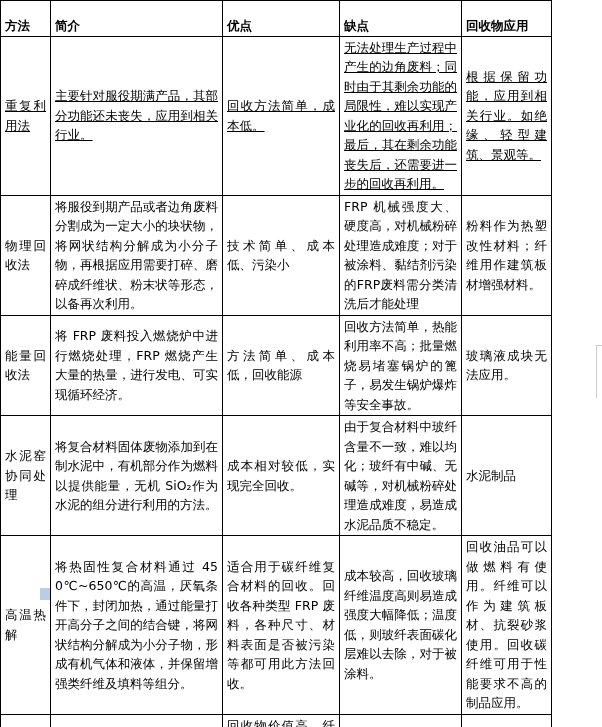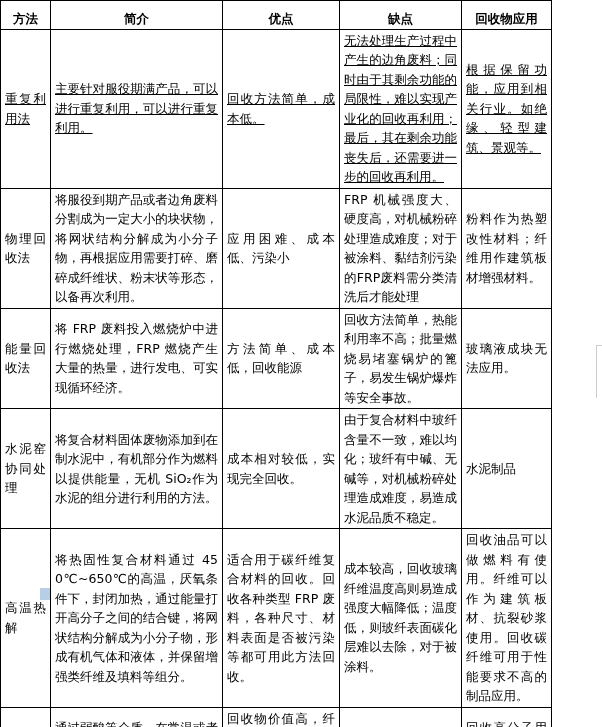--- a/index.html
+++ b/index.html
@@ -1,21 +1,21 @@
 <!DOCTYPE html>
 <html><head>
 <meta charset="utf-8">
 <style>
   html, body { margin: 0; padding: 0; background: #ffffff; }
   body { width: 602px; height: 727px; position: relative; overflow: hidden;
          font-family: "DejaVu Sans", "Liberation Sans", sans-serif; color: #000; }
   table.main { position: absolute; left: 0; top: 0; border-collapse: collapse; table-layout: fixed; width: 551px; }
   table.main td, table.main th { border: 1px solid #000; vertical-align: middle; padding: 1px 4px;
          font-size: 12.5px; line-height: 19.5px; text-align: justify; word-break: break-all; }
-  table.main th { font-weight: bold; text-align: center; height: 18px; padding-top: 8px; padding-bottom: 0; vertical-align: top; }
+  table.main th { font-weight: bold; text-align: left; height: 18px; padding-top: 15px; padding-bottom: 0; vertical-align: top; }
   td.top { vertical-align: top; text-decoration: underline; }
   col.c1 { width: 50px; } col.c2 { width: 172px; } col.c3 { width: 117px; } col.c4 { width: 122px; } col.c5 { width: 90px; }
   .doc-marker { position: absolute; left: 40px; top: 588px; width: 10px; height: 12px; background: #b8cde6; }
   .edge-mark { position: absolute; left: 596px; top: 345px; width: 6px; height: 52px; border-left: 1px solid #ccc; border-top: 1px solid #ccc; }
 </style>
 </head>
 <body>
 
 <table class="main">
   <colgroup>
@@ -30,29 +30,29 @@
       <th>方法</th>
       <th>简介</th>
       <th>优点</th>
       <th>缺点</th>
       <th>回收物应用</th>
     </tr>
   </thead>
   <tbody>
     <tr style="height:154px">
       <td class="top">重复利用法</td>
-      <td class="top">主要针对服役期满产品，可以进行重复利用，可以进行重复利用。</td>
+      <td class="top">主要针对服役期满产品，其部分功能还未丧失，应用到相关行业。</td>
       <td class="top">回收方法简单，成本低。</td>
       <td class="top">无法处理生产过程中产生的边角废料；同时由于其剩余功能的局限性，难以实现产业化的回收再利用；最后，其在剩余功能丧失后，还需要进一步的回收再利用。</td>
       <td class="top">根据保留功能，应用到相关行业。如绝缘、轻型建筑、景观等。</td>
     </tr>
     <tr style="height:108px">
       <td>物理回收法</td>
       <td>将服役到期产品或者边角废料分割成为一定大小的块状物，将网状结构分解成为小分子物，再根据应用需要打碎、磨碎成纤维状、粉末状等形态，以备再次利用。</td>
-      <td>应用困难、成本低、污染小</td>
+      <td>技术简单、成本低、污染小</td>
       <td>FRP 机械强度大、硬度高，对机械粉碎处理造成难度；对于被涂料、黏结剂污染的FRP废料需分类清洗后才能处理</td>
       <td>粉料作为热塑改性材料；纤维用作建筑板材增强材料。</td>
     </tr>
     <tr style="height:99px">
       <td>能量回收法</td>
       <td>将 FRP 废料投入燃烧炉中进行燃烧处理，FRP 燃烧产生大量的热量，进行发电、可实现循环经济。</td>
       <td>方法简单、成本低，回收能源</td>
       <td>回收方法简单，热能利用率不高；批量燃烧易堵塞锅炉的篦子，易发生锅炉爆炸等安全事故。</td>
       <td>玻璃液成块无法应用。</td>
     </tr>

